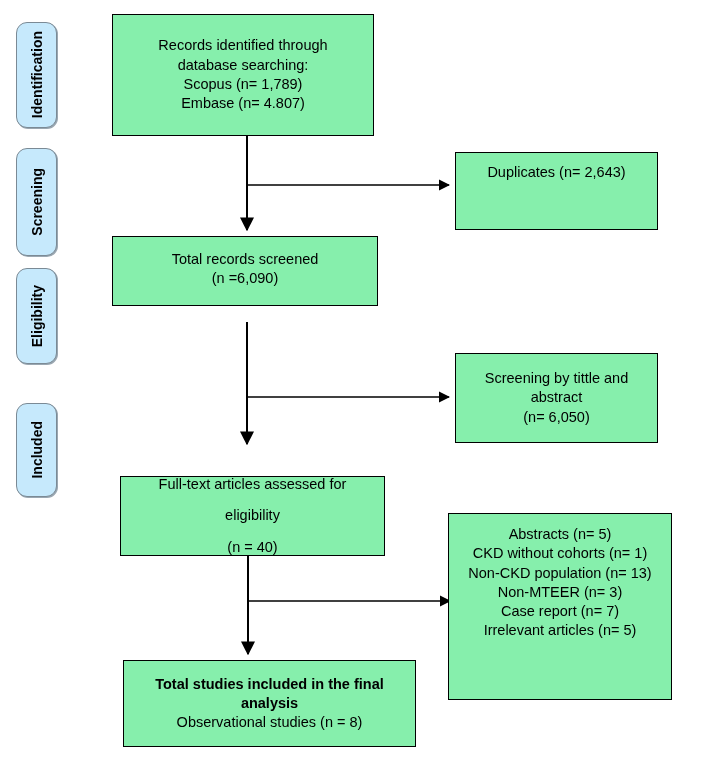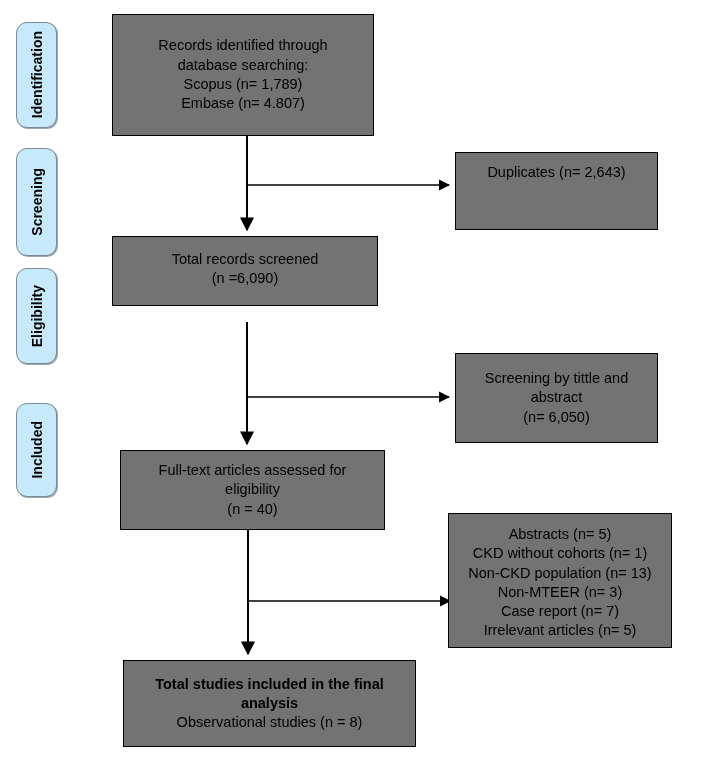--- a/index.html
+++ b/index.html
@@ -41,21 +41,21 @@
     font-weight: bold;
     font-size: 14px;
     color: #000000;
     letter-spacing: 0px;
     white-space: nowrap;
   }
   
   .flow-box {
     position: absolute;
     box-sizing: border-box;
-    background: #737373;
+    background: #86efac;
     border: 1px solid #000000;
     display: flex;
     flex-direction: column;
     align-items: center;
     justify-content: center;
     text-align: center;
     color: #000000;
     font-size: 14.5px;
     line-height: 1.33;
     padding: 2px 6px;
@@ -132,27 +132,27 @@
     <span class="line">Total records screened</span>
     <span class="line">(n =6,090)</span>
   </div>
 
   <div class="flow-box" style="left:455px; top:353px; width:203px; height:90px;">
     <span class="line">Screening by tittle and</span>
     <span class="line">abstract</span>
     <span class="line">(n= 6,050)</span>
   </div>
 
-  <div class="flow-box" style="left:120px; top:450px; width:265px; height:80px;">
+  <div class="flow-box" style="left:120px; top:476px; width:265px; height:80px;gap:12px;">
     <span class="line">Full-text articles assessed for</span>
     <span class="line">eligibility</span>
     <span class="line">(n = 40)</span>
   </div>
 
-  <div class="flow-box box-top-align" style="left:448px; top:513px; width:224px; height:135px; padding-top:11px;">
+  <div class="flow-box box-top-align" style="left:448px; top:513px; width:224px; height:187px; padding-top:11px;">
     <span class="line">Abstracts (n= 5)</span>
     <span class="line">CKD without cohorts (n= 1)</span>
     <span class="line">Non-CKD population (n= 13)</span>
     <span class="line">Non-MTEER (n= 3)</span>
     <span class="line">Case report (n= 7)</span>
     <span class="line">Irrelevant articles (n= 5)</span>
   </div>
 
   <div class="flow-box" style="left:123px; top:660px; width:293px; height:87px;">
     <span class="line bold">Total studies included in the final</span>

